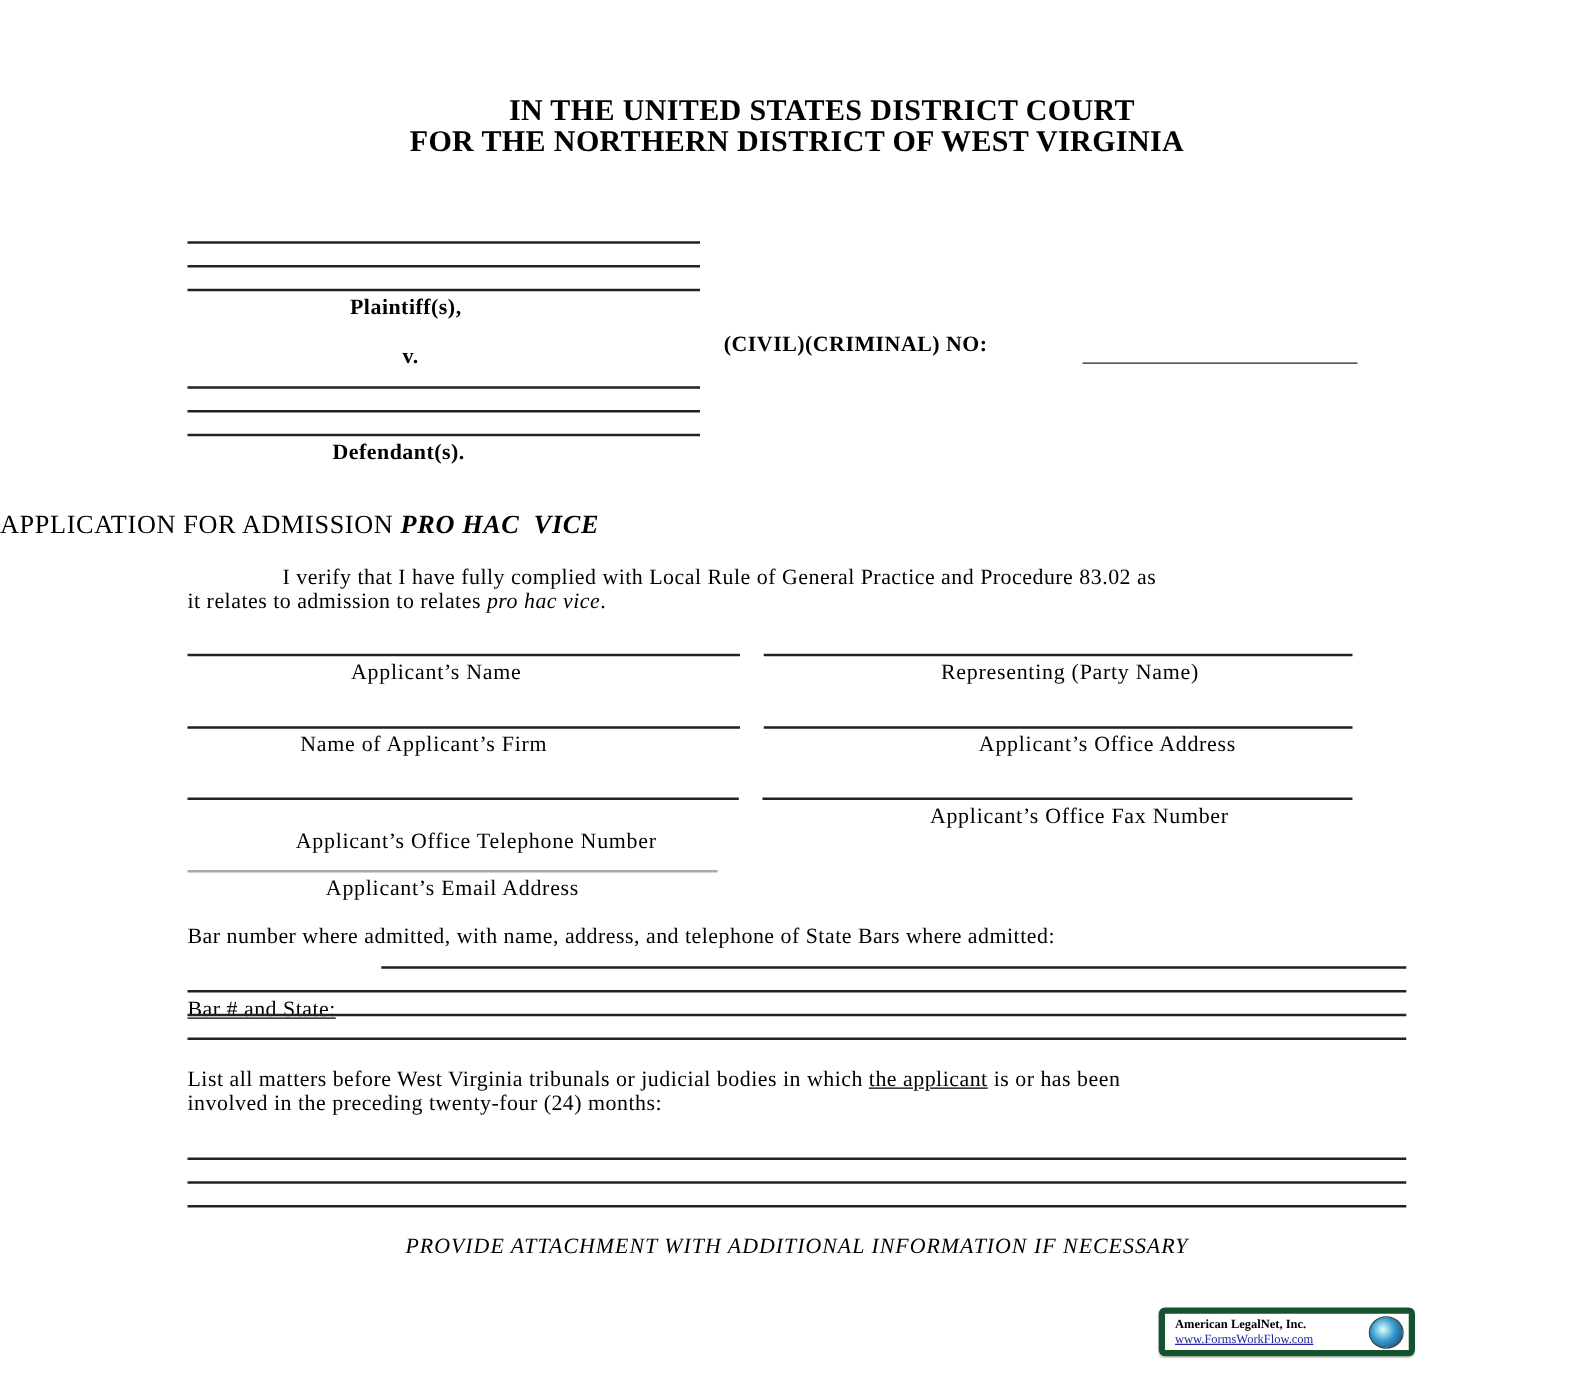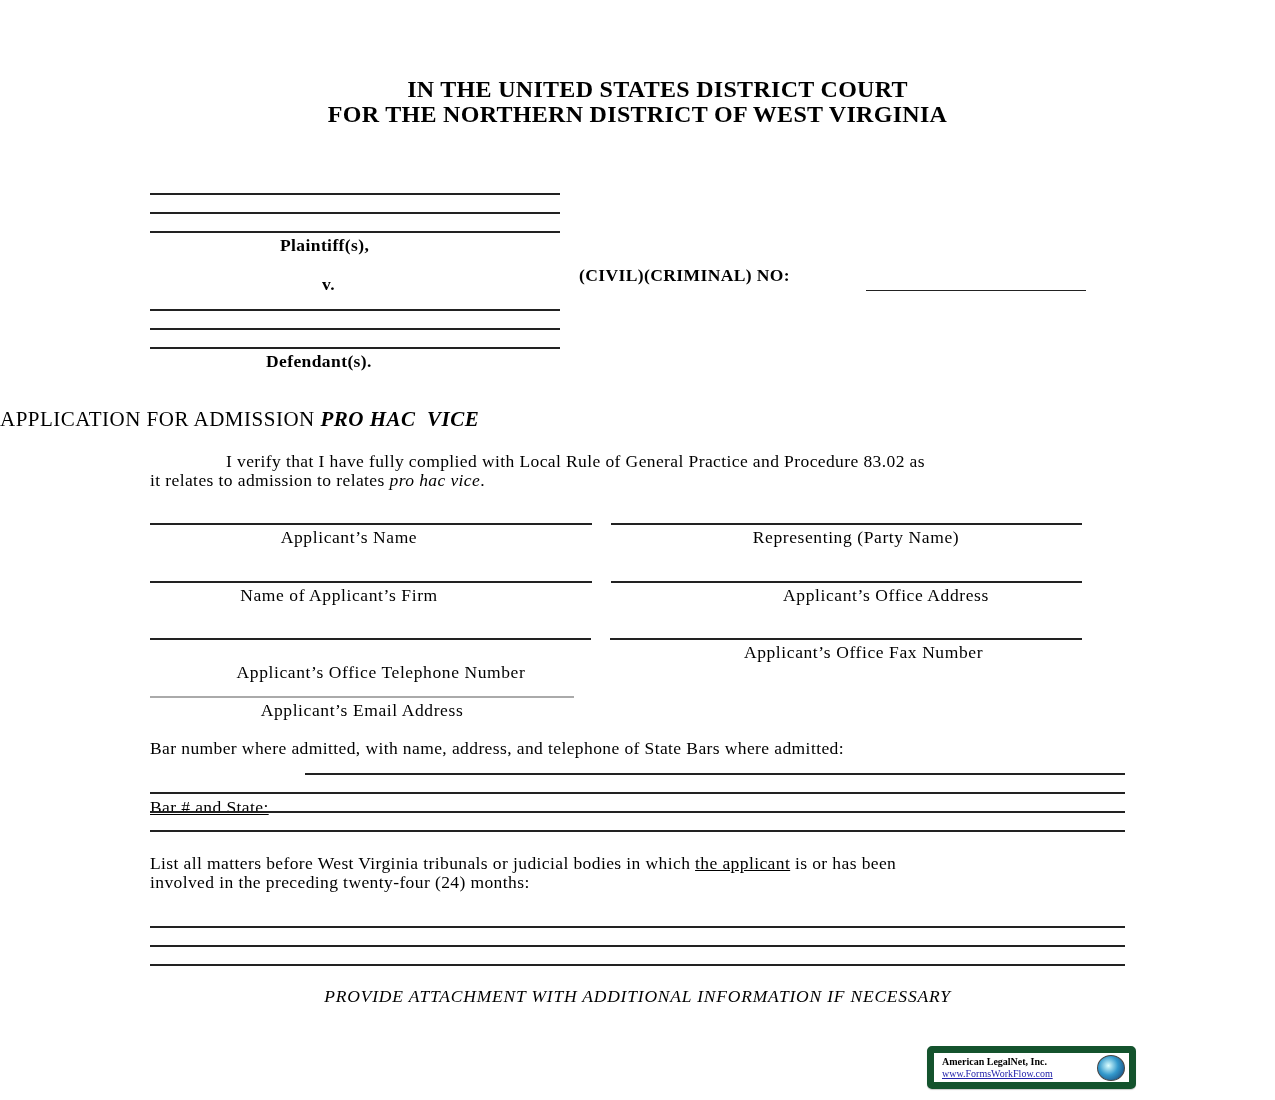--- a/index.html
+++ b/index.html
@@ -4,21 +4,21 @@
 <style>
   html, body { margin:0; padding:0; background:#ffffff; }
   body { width:1275px; height:1100px; position:relative; overflow:hidden; font-family:"Liberation Serif", "DejaVu Serif", serif; color:#000; }
   .abs { position:absolute; }
   .line { position:absolute; height:0; border-top:2px solid #222; }
   .line.light { border-top:2px solid #aaa; }
   .hdr { position:absolute; left:0; width:1275px; text-align:center; font-weight:bold; font-size:24px; letter-spacing:0.3px; }
   .bold { font-weight:bold; }
   .lbl { position:absolute; text-align:center; font-size:17.5px; letter-spacing:0.6px; }
   .txt { position:absolute; font-size:17.5px; letter-spacing:0.4px; white-space:nowrap; }
-  .logo { position:absolute; left:927px; top:1046px; width:195px; height:29px; border:7px solid #14532d; border-radius:5px; background:#fff; box-shadow:0 1px 1px #ccc; }
+  .logo { position:absolute; left:927px; top:1046px; width:195px; height:29px; border:5px solid #14532d; border-radius:5px; background:#fff; box-shadow:0 1px 1px #ccc; }
   .logo .n { position:absolute; left:8px; top:3px; font-size:10px; font-weight:bold; font-family:"Liberation Serif", serif; }
   .logo .u { position:absolute; left:8px; top:15px; font-size:10px; color:#22a; text-decoration:underline; font-family:"Liberation Serif", serif; }
   .logo .globe { position:absolute; right:4px; top:2px; width:26px; height:24px; border-radius:50%; background:radial-gradient(circle at 40% 40%, #dff 0%, #39c 45%, #136 100%); border:1px solid #444; }
 </style>
 </head>
 <body>
 
 <div class="hdr" style="top:76px;padding-left:20px;">IN THE UNITED STATES DISTRICT COURT</div>
 <div class="hdr" style="top:101px;">FOR THE NORTHERN DISTRICT OF WEST VIRGINIA</div>
 

